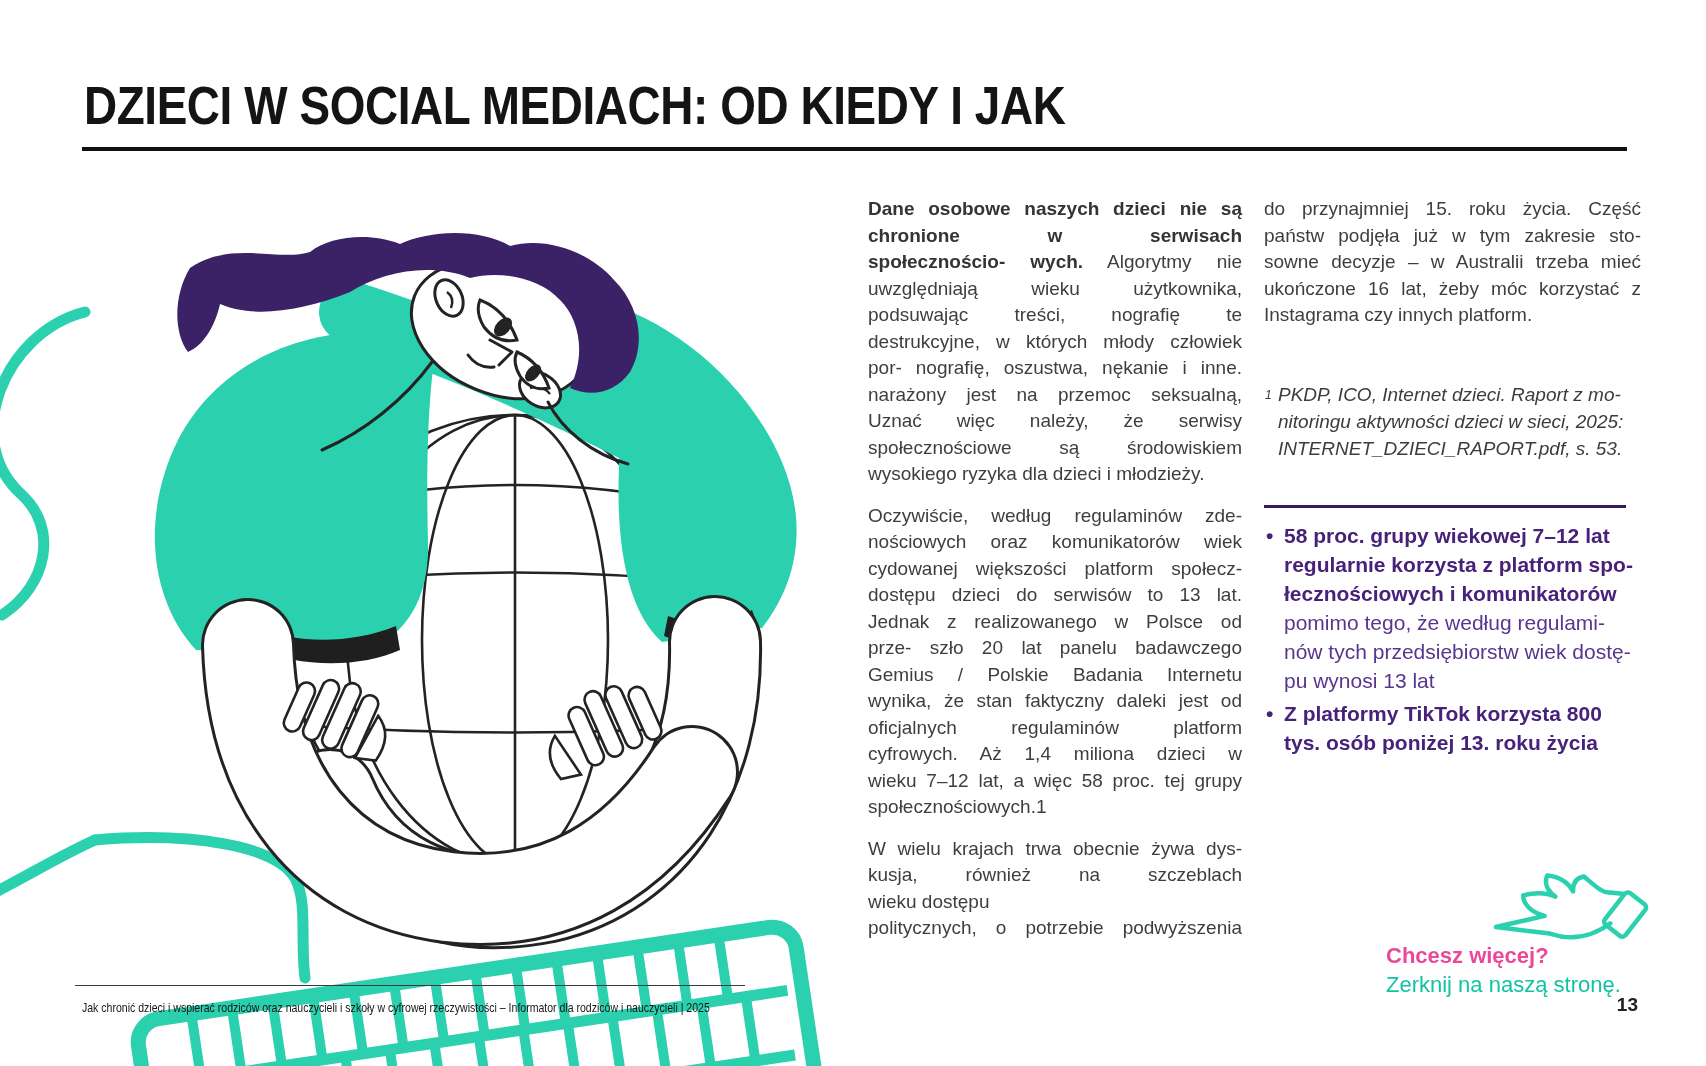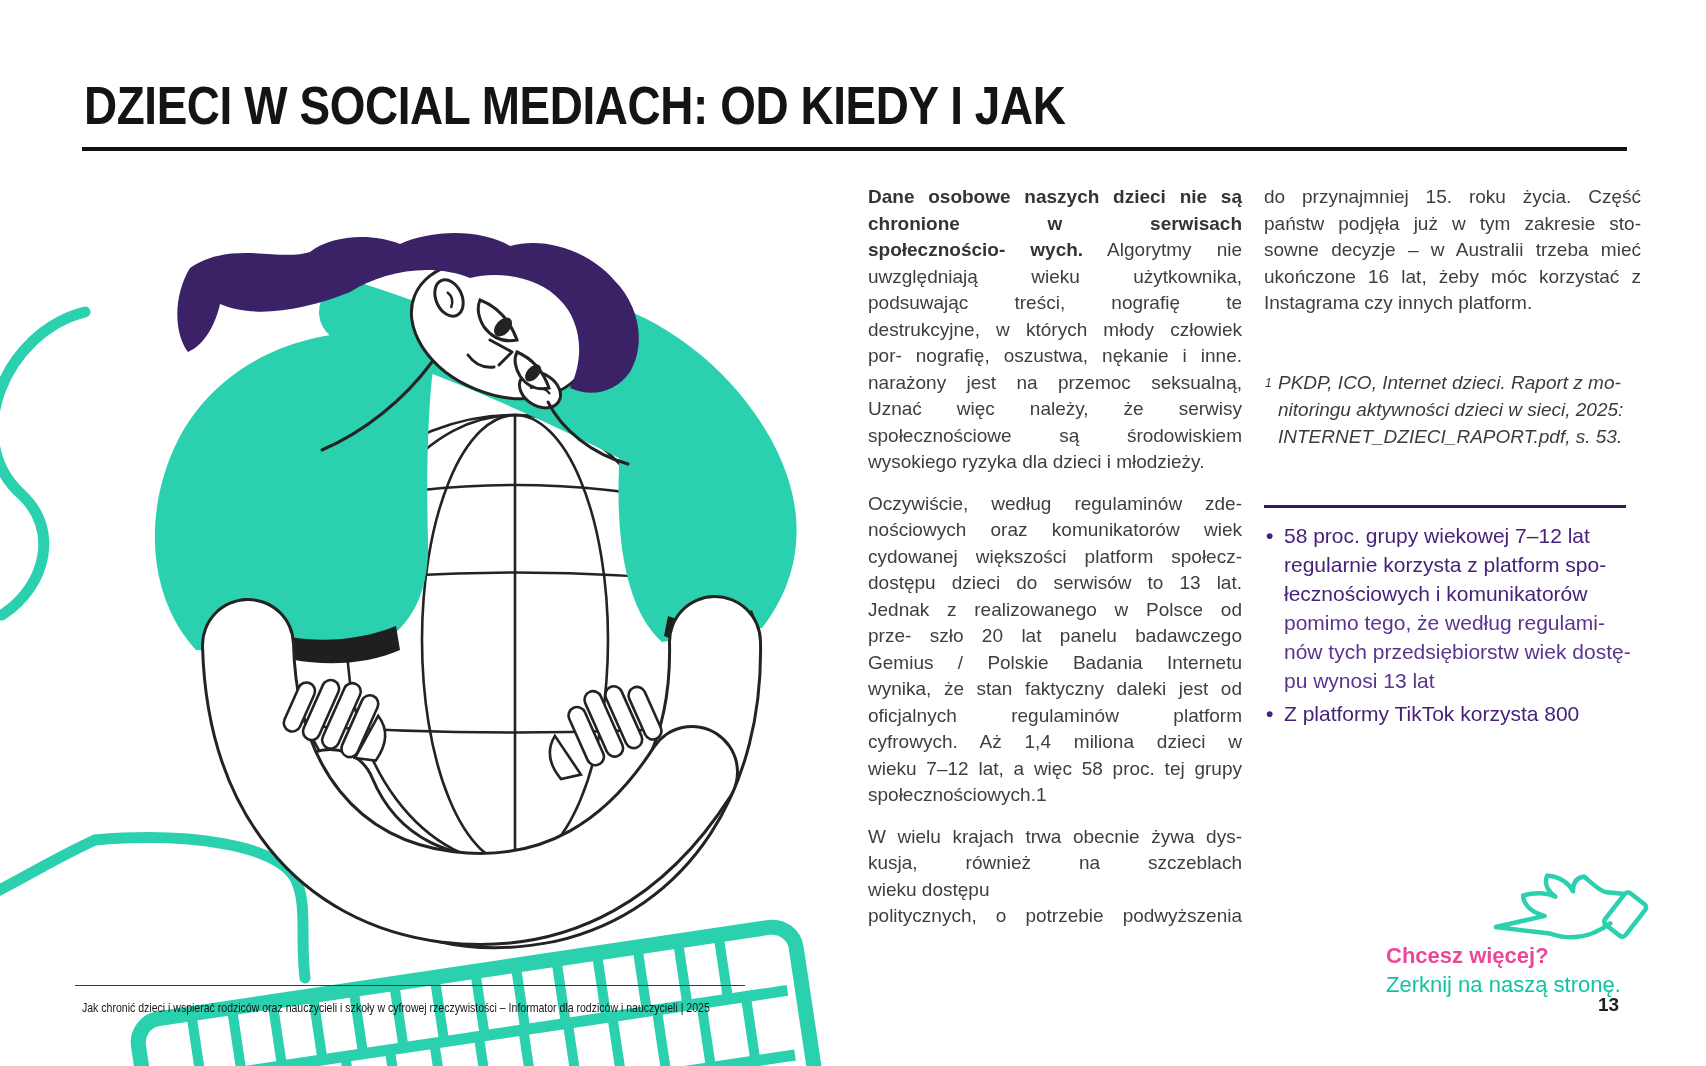--- a/index.html
+++ b/index.html
@@ -14,44 +14,44 @@
   
   .page-title{left:84px;top:74px;font-size:54px;font-weight:700;color:#141414;
     letter-spacing:-0.5px;transform:scaleX(.85);transform-origin:left top;white-space:nowrap}
   .title-rule{left:82px;top:147px;width:1545px;height:4px;background:#101010}
 
   
   .col{font-size:19px;line-height:26.5px}
   .col-1{left:868px;top:184px;width:374px}
   .col-2{left:1264px;top:184px;width:377px}
   .para{margin-top:15px}
-  .para:first-child{margin-top:0}
+  .para:first-child{margin-top:12px}
   .jline{text-align:justify;text-align-last:justify;white-space:normal}
   .jline.last{text-align-last:left}
   .jline b{font-weight:700;color:#333338}
 
   .footnote{margin-top:52px;font-style:italic;font-size:19px;line-height:27px;
     padding-left:14px;color:#3c3c40}
   .fline{position:relative}
   .fline sup{position:absolute;left:-13px;top:1px;font-size:12px;font-style:italic}
 
   .purple-rule{left:1264px;top:505px;width:362px;height:3px;background:var(--purple-line)}
 
   .pblock{left:1264px;top:521px;width:380px;font-size:21px;line-height:29px}
   .pline{position:relative;padding-left:20px;color:var(--purple-reg)}
   .pline .dot{position:absolute;left:2px;color:var(--purple-bold);font-weight:700}
-  .pline b{font-weight:400;color:var(--purple-bold)}
+  .pline b{font-weight:700;color:var(--purple-bold)}
   .pline.gap{margin-top:4px}
 
   
   .cta{left:1386px;top:941px;font-size:22px;line-height:29px;cursor:pointer}
   .cta .t1{font-weight:700;color:#ec4899}
   .cta .t2{color:var(--teal-text)}
   .hand-icon{left:1490px;top:858px}
-  .page-number{left:1598px;top:994px;width:40px;
+  .page-number{left:1598px;top:994px;width:40px;text-align:right;
     font-size:19px;font-weight:700;color:#202020}
   .footer-rule{left:75px;top:985px;width:670px;height:1px;background:#3a3a3a;z-index:6}
   .footer-note{left:82px;top:1000px;font-size:13.5px;color:#161616;white-space:nowrap;
     transform:scaleX(.78);transform-origin:left top;z-index:6}
 
   
   .illo{left:0;top:150px;z-index:1}
 </style>
 </head>
 <body>
@@ -204,20 +204,21 @@
 <div class="abs purple-rule"></div>
 
 <div class="abs pblock">
     <div class="pline"><span class="dot">•</span><b>58 proc. grupy wiekowej 7–12 lat</b><span></span></div>
     <div class="pline"><span class="dot"></span><b>regularnie korzysta z platform spo-</b><span></span></div>
     <div class="pline"><span class="dot"></span><b>łecznościowych i komunikatorów</b><span></span></div>
     <div class="pline"><span class="dot"></span><b></b><span>pomimo tego, że według regulami-</span></div>
     <div class="pline"><span class="dot"></span><b></b><span>nów tych przedsiębiorstw wiek dostę-</span></div>
     <div class="pline"><span class="dot"></span><b></b><span>pu wynosi 13 lat</span></div>
     <div class="pline gap"><span class="dot">•</span><b>Z platformy TikTok korzysta 800</b><span></span></div>
+    <div class="pline"><span class="dot"></span><b>tys. osób poniżej 13. roku życia</b><span></span></div>
   </div>
 
 <svg class="abs hand-icon" width="160" height="110" viewBox="0 0 160 110">
   <g transform="rotate(24 80 55)" stroke="var(--teal)" stroke-width="4.5" fill="none" stroke-linecap="round" stroke-linejoin="round">
     <rect x="118" y="14" width="26" height="40" rx="4" transform="rotate(14 131 34)"></rect>
     <path d="M 121 48 C 110 68 92 80 70 82 L 18 98 L 58 68 C 44 70 34 66 30 58 C 40 50 50 46 60 46 C 50 44 44 38 44 30 C 56 26 66 28 74 34 C 70 26 72 20 78 16 C 92 20 102 24 108 20 L 120 16"></path>
   </g>
 </svg>
 
 <div class="abs cta">

